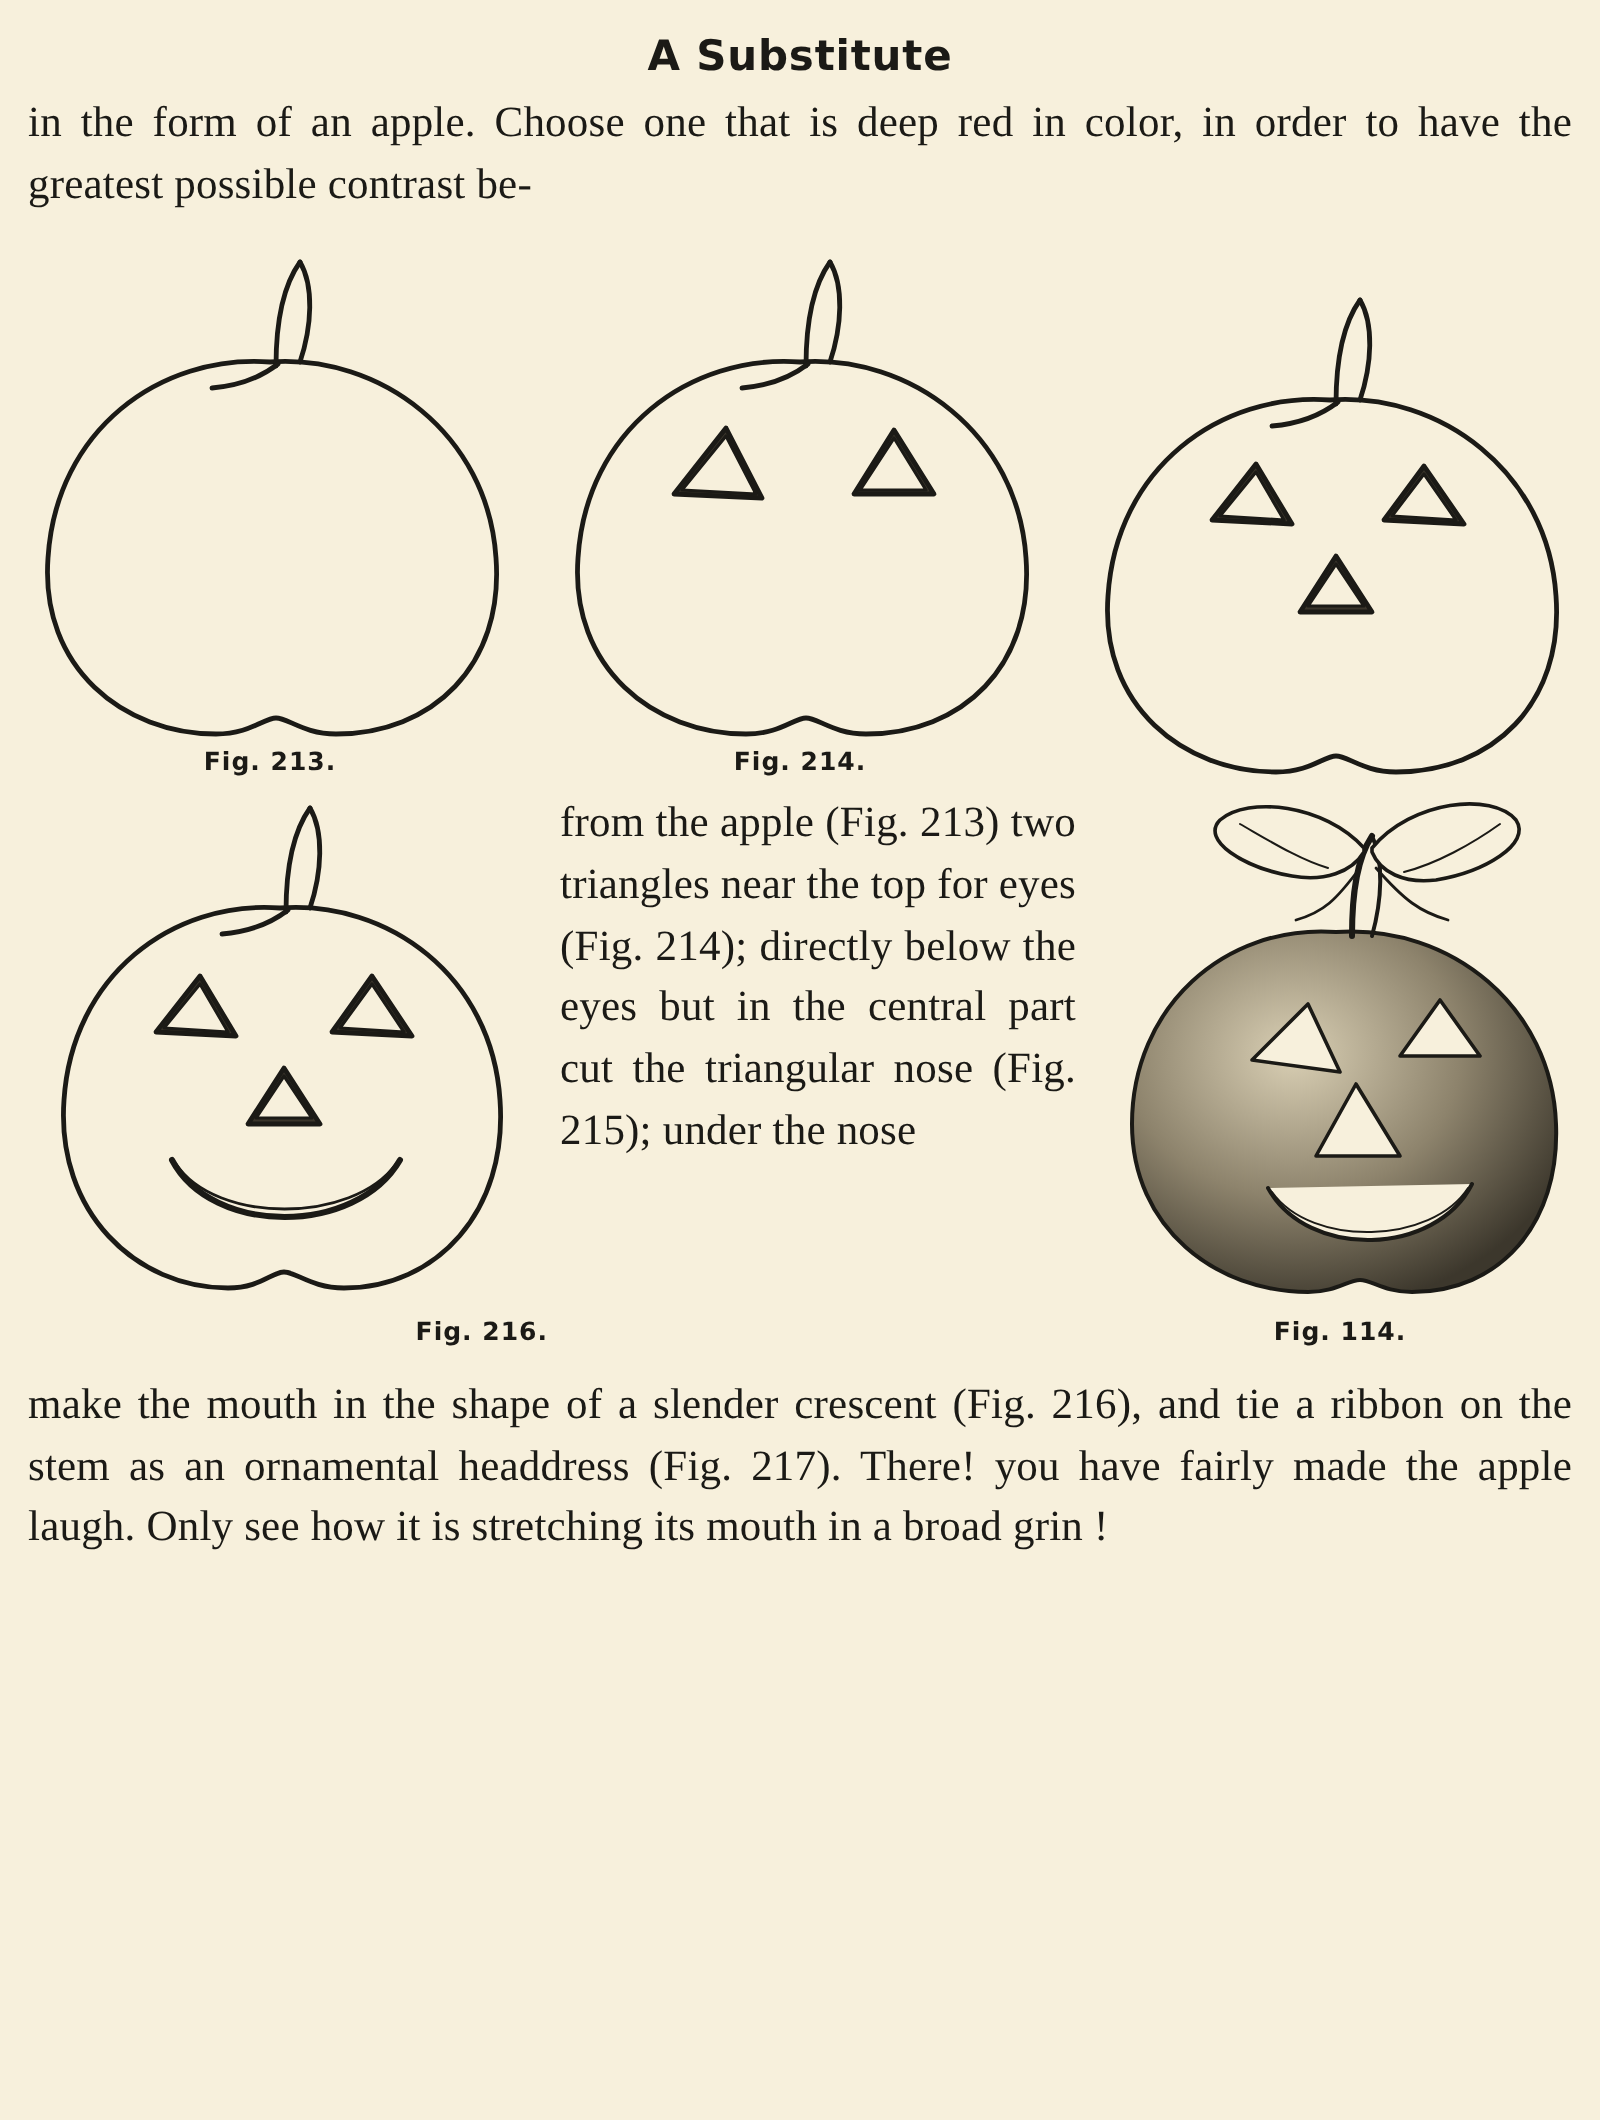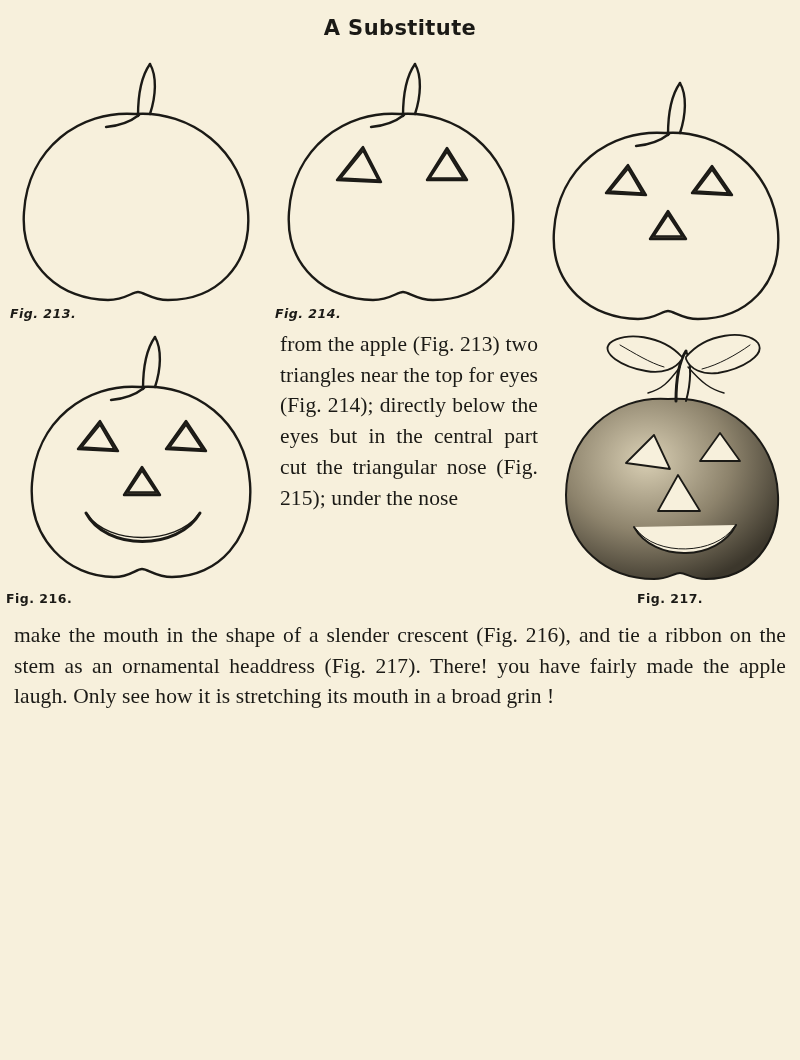--- a/index.html
+++ b/index.html
@@ -35,41 +35,40 @@
   .para.top {
     margin-top: 6px;
   }
   .figrow {
     display: flex;
     justify-content: space-between;
     align-items: flex-end;
     margin: 12px 10px 0 10px;
   }
   .figcell {
-    text-align: left;
-    font-style: italic;
+    text-align: center;
   }
   .figcaption {
     font-family: "DejaVu Sans", sans-serif;
     font-size: 12.5px;
     font-weight: bold;
     letter-spacing: 0.5px;
     margin-top: 4px;
   }
   .midpara {
     margin-top: 10px;
   }
   .lower {
     position: relative;
     margin-top: 4px;
   }
   .floatleft {
     float: left;
     width: 268px;
-    text-align: left;
+    text-align: right;
     margin: 2px 6px 0 6px;
   }
   .floatright {
     float: right;
     width: 248px;
     text-align: center;
     margin: 2px 6px 0 8px;
   }
   .colpara {
     font-size: 21.5px;
@@ -86,20 +85,21 @@
   }
   svg { display: block; margin: 0 auto; }
 </style>
 </head>
 <body>
 
 <div class="page">
 
   <div class="title">A Substitute</div>
 
+  <div class="para top">in the form of an apple.  Choose one that is deep red in color, in order to have the greatest possible contrast be-</div>
 
   <div class="figrow">
 
     <div class="figcell">
       <svg width="250" height="250" viewBox="0 0 250 250">
         <g fill="none" stroke="#1b1a16" stroke-width="2.4" stroke-linecap="round" stroke-linejoin="round">
           <path d="M125 62 C70 58, 18 96, 14 160 C10 215, 52 248, 98 248 C115 248, 122 240, 128 240 C134 240, 142 248, 158 248 C206 248, 242 214, 238 160 C234 98, 180 58, 125 62 Z"></path>
           <path d="M128 64 C128 46, 130 26, 140 12"></path>
           <path d="M140 12 C147 24, 146 44, 140 62"></path>
           <path d="M129 63 C120 70, 108 74, 96 75"></path>
@@ -185,21 +185,21 @@
           <path d="M200 18 C186 28, 168 38, 152 42" fill="none" stroke-width="1"></path>
           <path d="M130 40 C118 56, 112 62, 98 66" fill="none" stroke-width="1.4"></path>
           <path d="M138 40 C152 56, 160 62, 174 66" fill="none" stroke-width="1.4"></path>
           <path d="M76 136 L104 108 L120 142 Z" fill="#f7f0dc" stroke-width="1.8"></path>
           <path d="M150 134 L170 106 L190 134 Z" fill="#f7f0dc" stroke-width="1.8"></path>
           <path d="M108 184 L128 148 L150 184 Z" fill="#f7f0dc" stroke-width="1.8"></path>
           <path d="M84 200 C104 236, 168 234, 186 198" fill="#f7f0dc" stroke-width="2"></path>
           <path d="M86 202 C106 230, 166 228, 184 200" fill="none" stroke-width="1"></path>
         </g>
       </svg>
-      <div class="figcaption">Fig. 217.</div>
+      <div class="figcaption">Fig. 114.</div>
     </div>
 
     <div class="colpara">from the apple (Fig. 213) two triangles near the top for eyes (Fig. 214); directly below the eyes but in the central part cut the triangular nose (Fig. 215); under the nose</div>
     <div class="clear"></div>
   </div>
 
   <div class="para bottom">make the mouth in the shape of a slender crescent (Fig. 216), and tie a ribbon on the stem as an ornamental headdress (Fig. 217).  There! you have fairly made the apple laugh. Only see how it is stretching its mouth in a broad grin !</div>
 
 </div>
 

